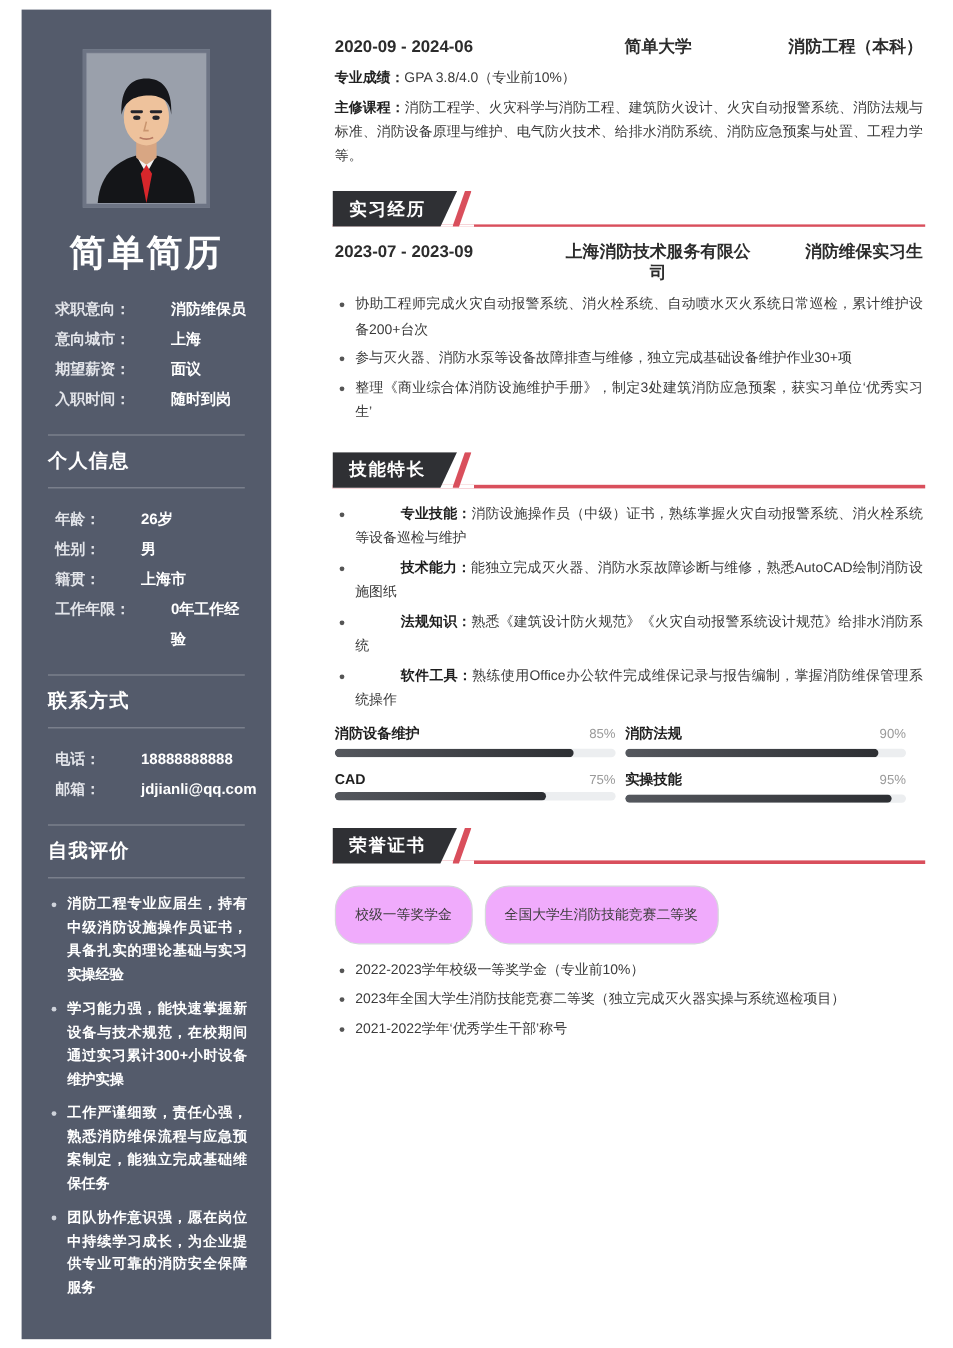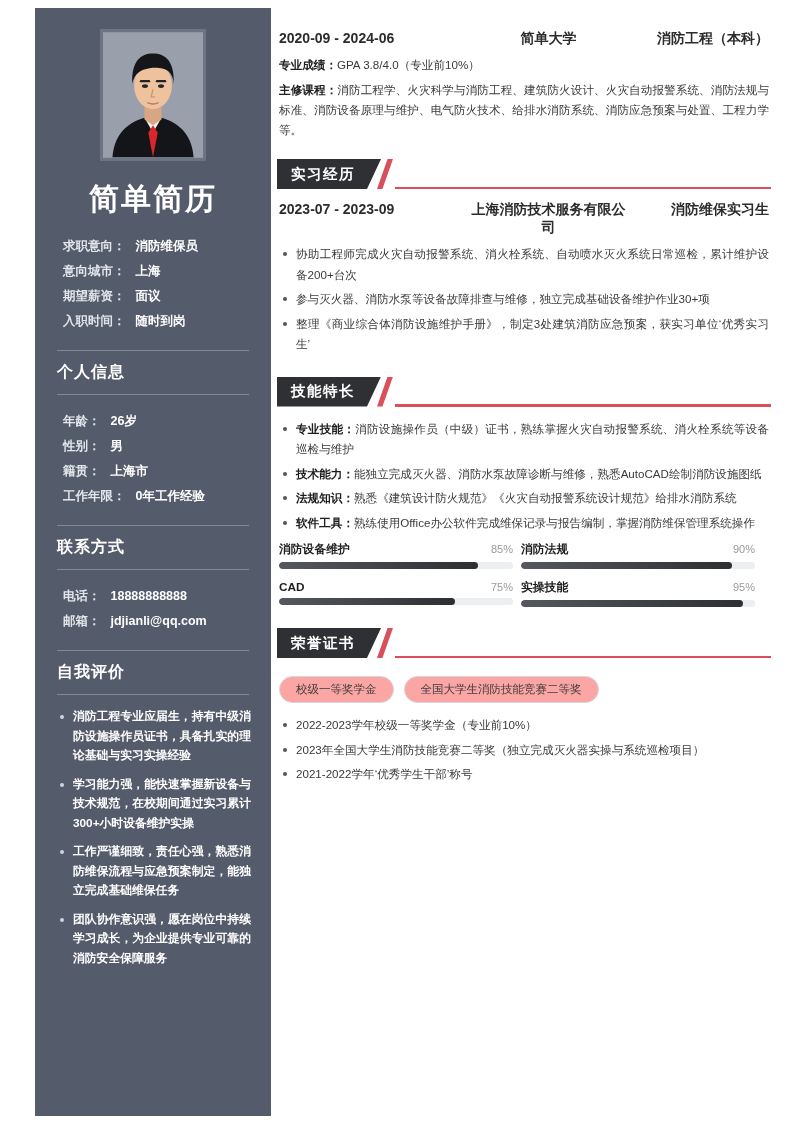--- a/index.html
+++ b/index.html
@@ -12,24 +12,24 @@
   .page {
     position: relative;
     width: 794px; height: 1123px;
     background: #ffffff;
     overflow: hidden;
   }
 
   
   .sidebar {
     position: absolute;
-    left: 35px; top: 8px;
-    width: 236px; height: 1108px;
+    left: 18px; top: 8px;
+    width: 208px; height: 1108px;
     background: #545b6b;
-    padding: 6px 20px 20px 20px;
+    padding: 18px 20px 20px 20px;
   }
   .photo-wrap {
     width: 106px; height: 132px;
     margin: 15px auto 0 auto;
     border: 3px solid #6d7484;
     background: #8d93a0;
     overflow: hidden;
     position: relative;
   }
   .photo-wrap svg { display: block; width: 100%; height: 100%; }
@@ -44,20 +44,21 @@
   }
 
   .kv-list { margin-top: 14px; }
   .kv {
     display: flex;
     align-items: baseline;
     font-size: 12.5px;
     color: #ffffff;
     line-height: 25px;
     padding-left: 8px;
+    gap: 24px;
   }
   .kv .k {
     font-weight: bold;
     color: #e3e5ea;
     white-space: nowrap;
   }
   .kv .v {
     font-weight: bold;
     color: #ffffff;
     margin-left: 10px;
@@ -181,21 +182,21 @@
     text-align: justify;
   }
   .bullets li::before {
     content: "";
     position: absolute;
     left: 2px; top: 8px;
     width: 4px; height: 4px;
     border-radius: 50%;
     background: #555555;
   }
-  .bullets li b { color: #1d1d1d; font-weight: bold; }
+  .bullets li b { color: #1d1d1d; font-weight: bold; margin-left: 38px; }
 
   
   .bars {
     display: flex;
     flex-wrap: wrap;
     margin-top: 9px;
     gap: 0 8px;
   }
   .bar-item { width: calc(50% - 11px); margin-bottom: 11px; }
   .bar-top {
@@ -225,24 +226,24 @@
     left: 0; top: 0; bottom: 0;
     border-radius: 4px;
     background: linear-gradient(90deg, #55585e 0%, #2d2f33 100%);
   }
 
   
   .tags { display: flex; flex-wrap: wrap; gap: 10px; margin: 6px 0 12px 0; }
   .tag {
     border: 1px solid #d5d7db;
     border-radius: 20px;
-    padding: 5px 16px;
+    padding: 16px 16px;
     font-size: 11.5px;
     color: #3c3c3c;
-    background: #fca5a5;
+    background: #f0abfc;
   }
 </style>
 </head>
 <body>
 
 <div class="page">
 
   <aside class="sidebar">
 
     <div class="photo-wrap">

